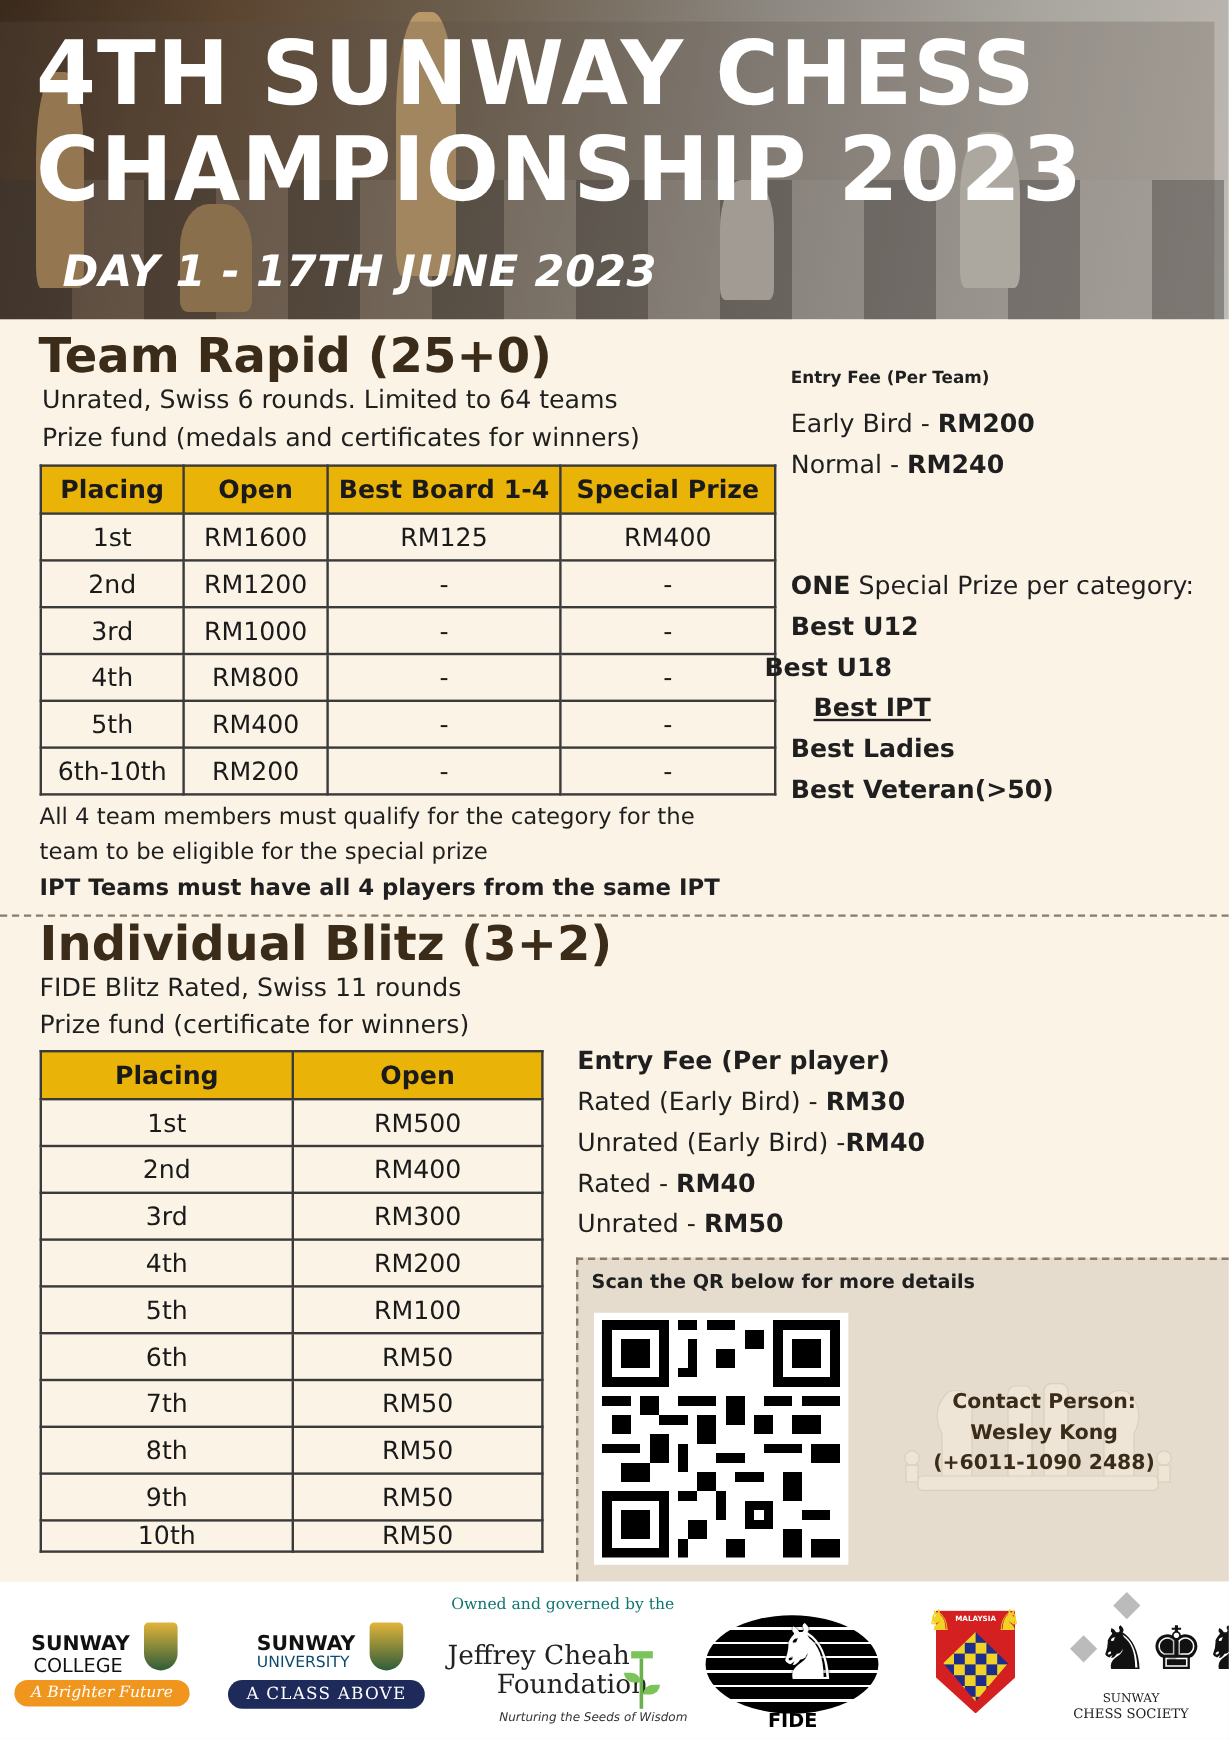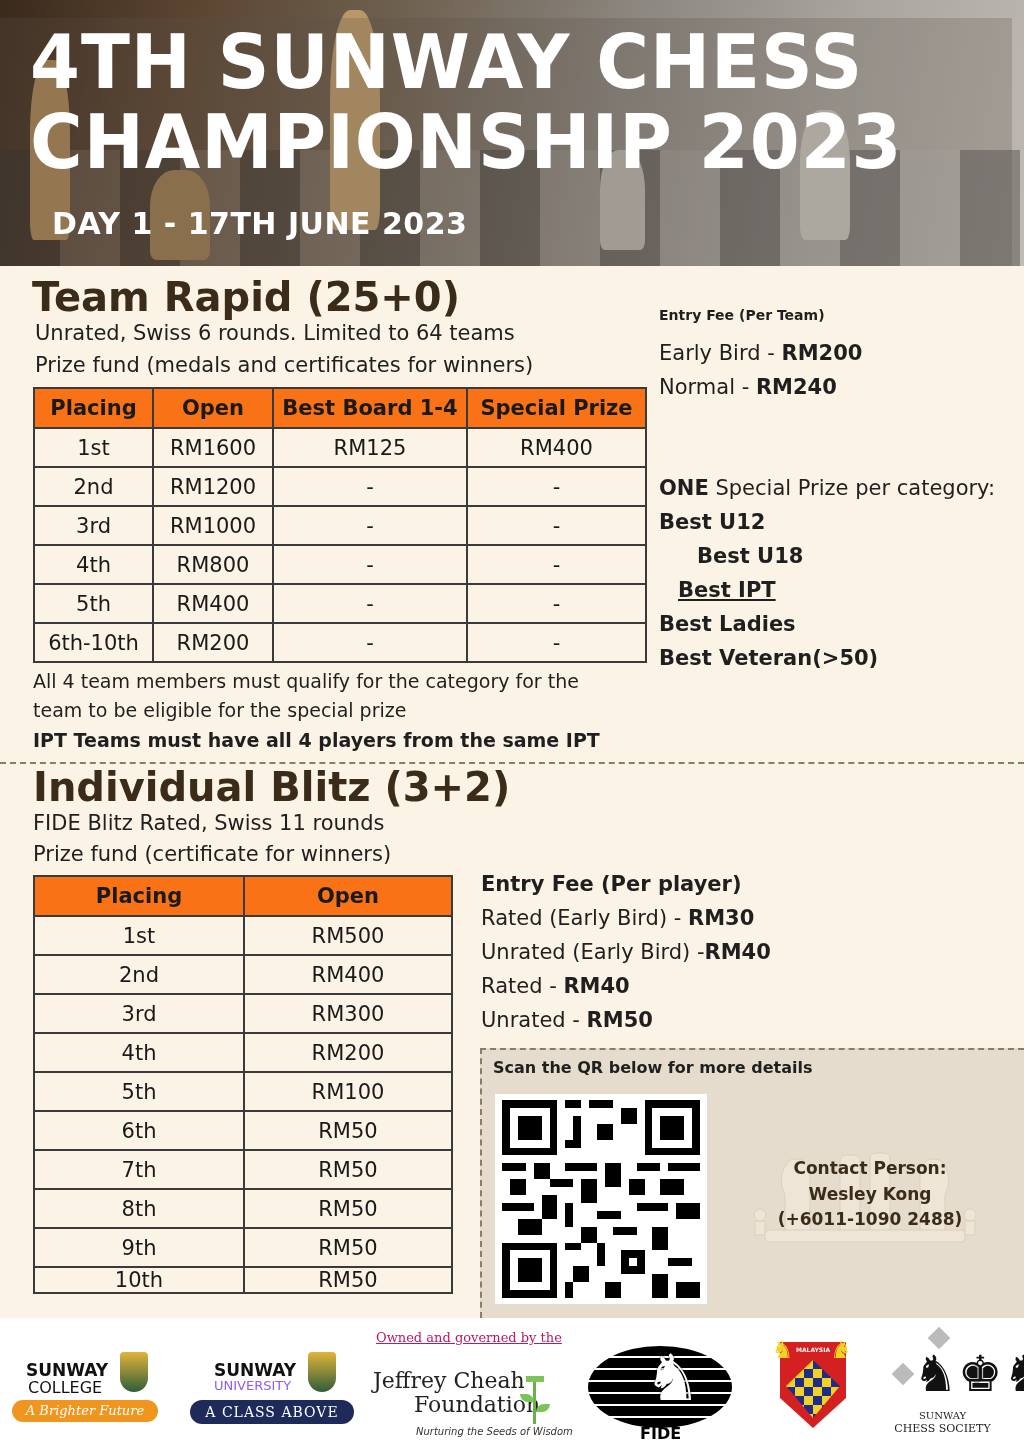--- a/index.html
+++ b/index.html
@@ -8,29 +8,29 @@
 
   
   .hero { position: absolute; left: 0; top: 0; width: 1024px; height: 266px; overflow: hidden;
     background: linear-gradient(100deg, #3a2a1c 0%, #5b4531 18%, #6e6150 38%, #8c8780 60%, #a8a49e 80%, #bdb9b2 100%); }
   .hero .board { position: absolute; left: 0; top: 150px; width: 1024px; height: 120px;
     background: repeating-linear-gradient(90deg, rgba(40,40,40,.35) 0 60px, rgba(200,200,200,.15) 60px 120px); }
   .hero .piece { position: absolute; border-radius: 40% 40% 10% 10%; }
   .hero .overlay { position: absolute; left: 0; top: 18px; width: 1012px; height: 248px; background: rgba(90,80,70,0.25); }
   .hero h1 { position: absolute; left: 30px; top: 22px; color: #fff; font-family: "DejaVu Sans", sans-serif;
     font-weight: bold; font-size: 74px; line-height: 80px; letter-spacing: 1px; transform: scaleX(0.97); transform-origin: left; }
-  .hero .date { position: absolute; left: 52px; top: 206px; color: #fff; font-weight: bold; font-size: 30px; letter-spacing: .5px; }
+  .hero .date { position: absolute; left: 52px; top: 206px; color: #fff; font-weight: bold; font-size: 36px; letter-spacing: .5px; font-style: italic; }
 
   .sec-title { position: absolute; font-weight: bold; color: #3a2c18; font-size: 40px; }
   .txt { position: absolute; font-size: 21px; color: #1f1f1f; }
   .b { font-weight: bold; }
 
   table.prize { position: absolute; border-collapse: collapse; background: #fbf3e6; }
   table.prize th, table.prize td { border: 2px solid #3a3a3a; text-align: center; font-size: 21px; }
-  table.prize th { background: #f97316; font-weight: bold; }
+  table.prize th { background: #eab308; font-weight: bold; }
 
   .divider { position: absolute; left: 0; top: 762px; width: 1024px; border-top: 2px dashed #8a7c68; }
 
   .qrbox { position: absolute; left: 480px; top: 1048px; width: 544px; height: 270px; background: #e5dccd;
     border-left: 2px dashed #8a7c68; border-top: 2px dashed #8a7c68; }
   .qr { position: absolute; left: 495px; top: 1094px; width: 212px; height: 210px; background: #fff; padding: 6px; }
   .qr svg { width: 200px; height: 198px; }
 
   .footer { position: absolute; left: 0; top: 1318px; width: 1024px; height: 131px; background: #ffffff; }
   .logo { position: absolute; }
@@ -106,21 +106,21 @@
 <div class="txt" style="left:33px;top:670px;font-size:19px;">All 4 team members must qualify for the category for the</div>
 <div class="txt" style="left:33px;top:699px;font-size:19px;">team to be eligible for the special prize</div>
 <div class="txt b" style="left:33px;top:729px;font-size:19px;">IPT Teams must have all 4 players from the same IPT</div>
 
 <div class="txt b" style="left:659px;top:307px;font-size:14px;">Entry Fee (Per Team)</div>
 <div class="txt" style="left:659px;top:341px;"><span>Early Bird - </span><span class="b">RM200</span></div>
 <div class="txt" style="left:659px;top:375px;"><span>Normal - </span><span class="b">RM240</span></div>
 
 <div class="txt" style="left:659px;top:476px;white-space:nowrap;"><span class="b">ONE</span><span> Special Prize per category:</span></div>
 <div class="txt b" style="left:659px;top:510px;">Best U12</div>
-<div class="txt b" style="left:697px;top:544px;">Best U18</div>
+<div class="txt b" style="left:637px;top:544px;">Best U18</div>
 <div class="txt b" style="left:678px;top:578px;text-decoration:underline;">Best IPT</div>
 <div class="txt b" style="left:659px;top:612px;">Best Ladies</div>
 <div class="txt b" style="left:659px;top:646px;">Best Veteran(&gt;50)</div>
 
 <div class="divider"></div>
 
 <div class="sec-title" style="left:33px;top:764px;">Individual Blitz (3+2)</div>
 <div class="txt" style="left:33px;top:811px;">FIDE Blitz Rated, Swiss 11 rounds</div>
 <div class="txt" style="left:33px;top:842px;">Prize fund (certificate for winners)</div>
 
@@ -256,27 +256,27 @@
 
   <div class="logo" style="left:12px;top:34px;width:145px;height:80px;">
     <div style="position:absolute;left:14px;top:8px;font-weight:bold;font-size:17px;color:#111;">SUNWAY</div>
     <div style="position:absolute;left:16px;top:26px;font-size:16px;color:#111;">COLLEGE</div>
     <div style="position:absolute;left:108px;top:0;width:28px;height:40px;background:linear-gradient(#e2b43a,#2f5d3a);border-radius:4px 4px 14px 14px;"></div>
     <div style="position:absolute;left:0;top:48px;width:146px;height:22px;background:#f0961e;border-radius:11px;color:#fff;font-style:italic;font-size:13px;text-align:center;line-height:22px;font-family:'DejaVu Serif',serif;">A Brighter Future</div>
   </div>
 
   <div class="logo" style="left:190px;top:34px;width:165px;height:80px;">
     <div style="position:absolute;left:24px;top:8px;font-weight:bold;font-size:17px;color:#111;">SUNWAY</div>
-    <div style="position:absolute;left:24px;top:26px;font-size:13px;color:#8b5cf6;text-align:center;">UNIVERSITY</div>
+    <div style="position:absolute;left:24px;top:26px;font-size:13px;color:#0c4a6e;text-align:center;">UNIVERSITY</div>
     <div style="position:absolute;left:118px;top:0;width:28px;height:40px;background:linear-gradient(#e2b43a,#2f5d3a);border-radius:4px 4px 14px 14px;"></div>
     <div style="position:absolute;left:0;top:48px;width:164px;height:24px;background:#1e2a5a;border-radius:12px;color:#fff;font-size:14px;text-align:center;line-height:24px;font-family:'DejaVu Serif',serif;letter-spacing:1px;">A CLASS ABOVE</div>
   </div>
 
   <div class="logo" style="left:370px;top:10px;width:190px;height:120px;">
-    <div style="position:absolute;left:6px;top:2px;font-size:13px;font-family:'DejaVu Serif',serif;color:#be185d;white-space:nowrap;text-decoration:underline;">Owned and governed by the</div>
+    <div style="position:absolute;left:6px;top:2px;font-size:13px;font-family:'DejaVu Serif',serif;color:#0f766e;white-space:nowrap;">Owned and governed by the</div>
     <div style="position:absolute;left:3px;top:40px;font-size:22px;font-family:'DejaVu Serif',serif;color:#222;white-space:nowrap;">Jeffrey Cheah</div>
     <div style="position:absolute;left:44px;top:64px;font-size:22px;font-family:'DejaVu Serif',serif;color:#222;">Foundation</div>
     <div style="position:absolute;left:150px;top:48px;width:30px;height:48px;">
       <div style="position:absolute;left:13px;top:6px;width:3px;height:42px;background:#6ab04c;"></div>
       <div style="position:absolute;left:0;top:18px;width:14px;height:8px;background:#7cc35a;border-radius:0 8px 0 8px;"></div>
       <div style="position:absolute;left:16px;top:28px;width:14px;height:8px;background:#7cc35a;border-radius:8px 0 8px 0;"></div>
       <div style="position:absolute;left:6px;top:0;width:18px;height:6px;background:#7cc35a;"></div>
     </div>
     <div style="position:absolute;left:46px;top:98px;font-size:10px;font-style:italic;color:#333;white-space:nowrap;">Nurturing the Seeds of Wisdom</div>
   </div>

